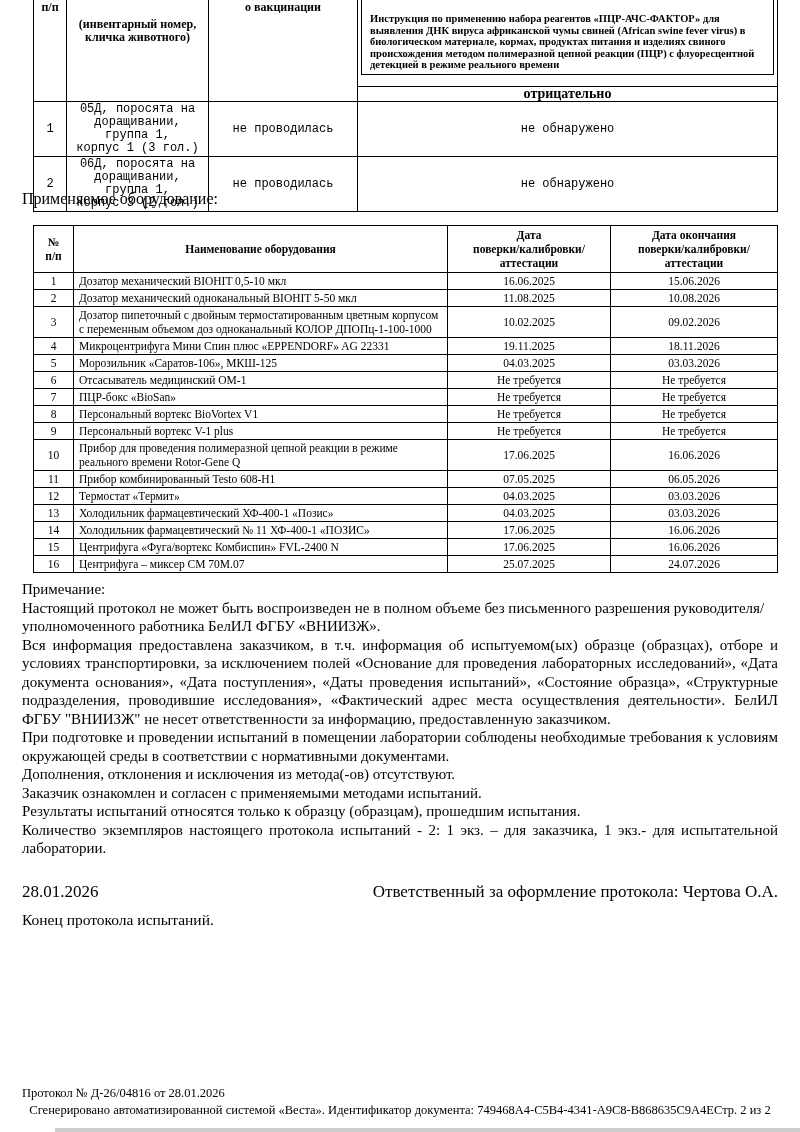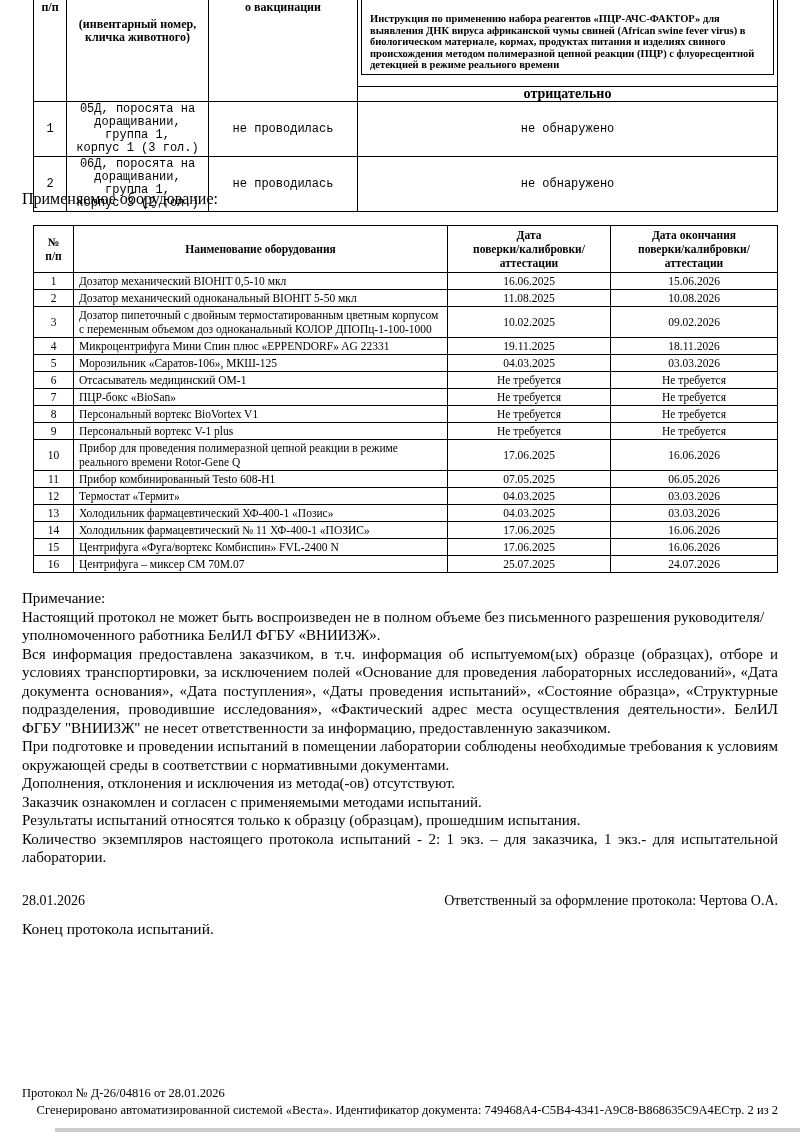--- a/index.html
+++ b/index.html
@@ -29,29 +29,29 @@
   .results .data td{height:40px;font-family:Liberation Mono, monospace;}
   
   .flow{position:absolute;left:22px;top:189px;width:756px;}
   .sec-title{font-size:16px;line-height:19px;margin:0 0 17px 0;}
   .equip{margin-left:11px;width:744px;font-size:11.5px;line-height:14px;}
   .equip td{padding:1px 5px;vertical-align:middle;}
   .equip .hdr td{font-weight:bold;text-align:center;padding:2px 3px;}
   .equip td.num{text-align:center;padding:1px 1px;}
   .equip td.date{text-align:center;}
   
-  .notes{margin-top:16px;font-size:15px;line-height:18.5px;}
+  .notes{margin-top:7px;font-size:15px;line-height:18.5px;}
   .notes p{margin:0;}
   .notes p.justify{text-align:justify;}
   
-  .sig-row{display:flex;justify-content:space-between;margin-top:24px;font-size:14px;line-height:19px;gap:10px;}
+  .sig-row{display:flex;justify-content:space-between;margin-top:24px;font-size:17px;line-height:19px;gap:10px;}
   .end-line{font-size:15.5px;line-height:19px;margin-top:9px;}
   
   .footer{position:absolute;left:22px;right:22px;bottom:13px;font-size:12.5px;line-height:17px;}
-  .footer-row2{display:flex;justify-content:flex-end;}
+  .footer-row2{display:flex;justify-content:center;}
   .scan-bar{position:absolute;left:55px;right:0;bottom:0;height:4px;background:#cdcdcd;}
 </style>
 </head>
 <body>
 
 <table class="results">
   <colgroup>
       <col style="width:33px">
       <col style="width:142px">
       <col style="width:149px">

